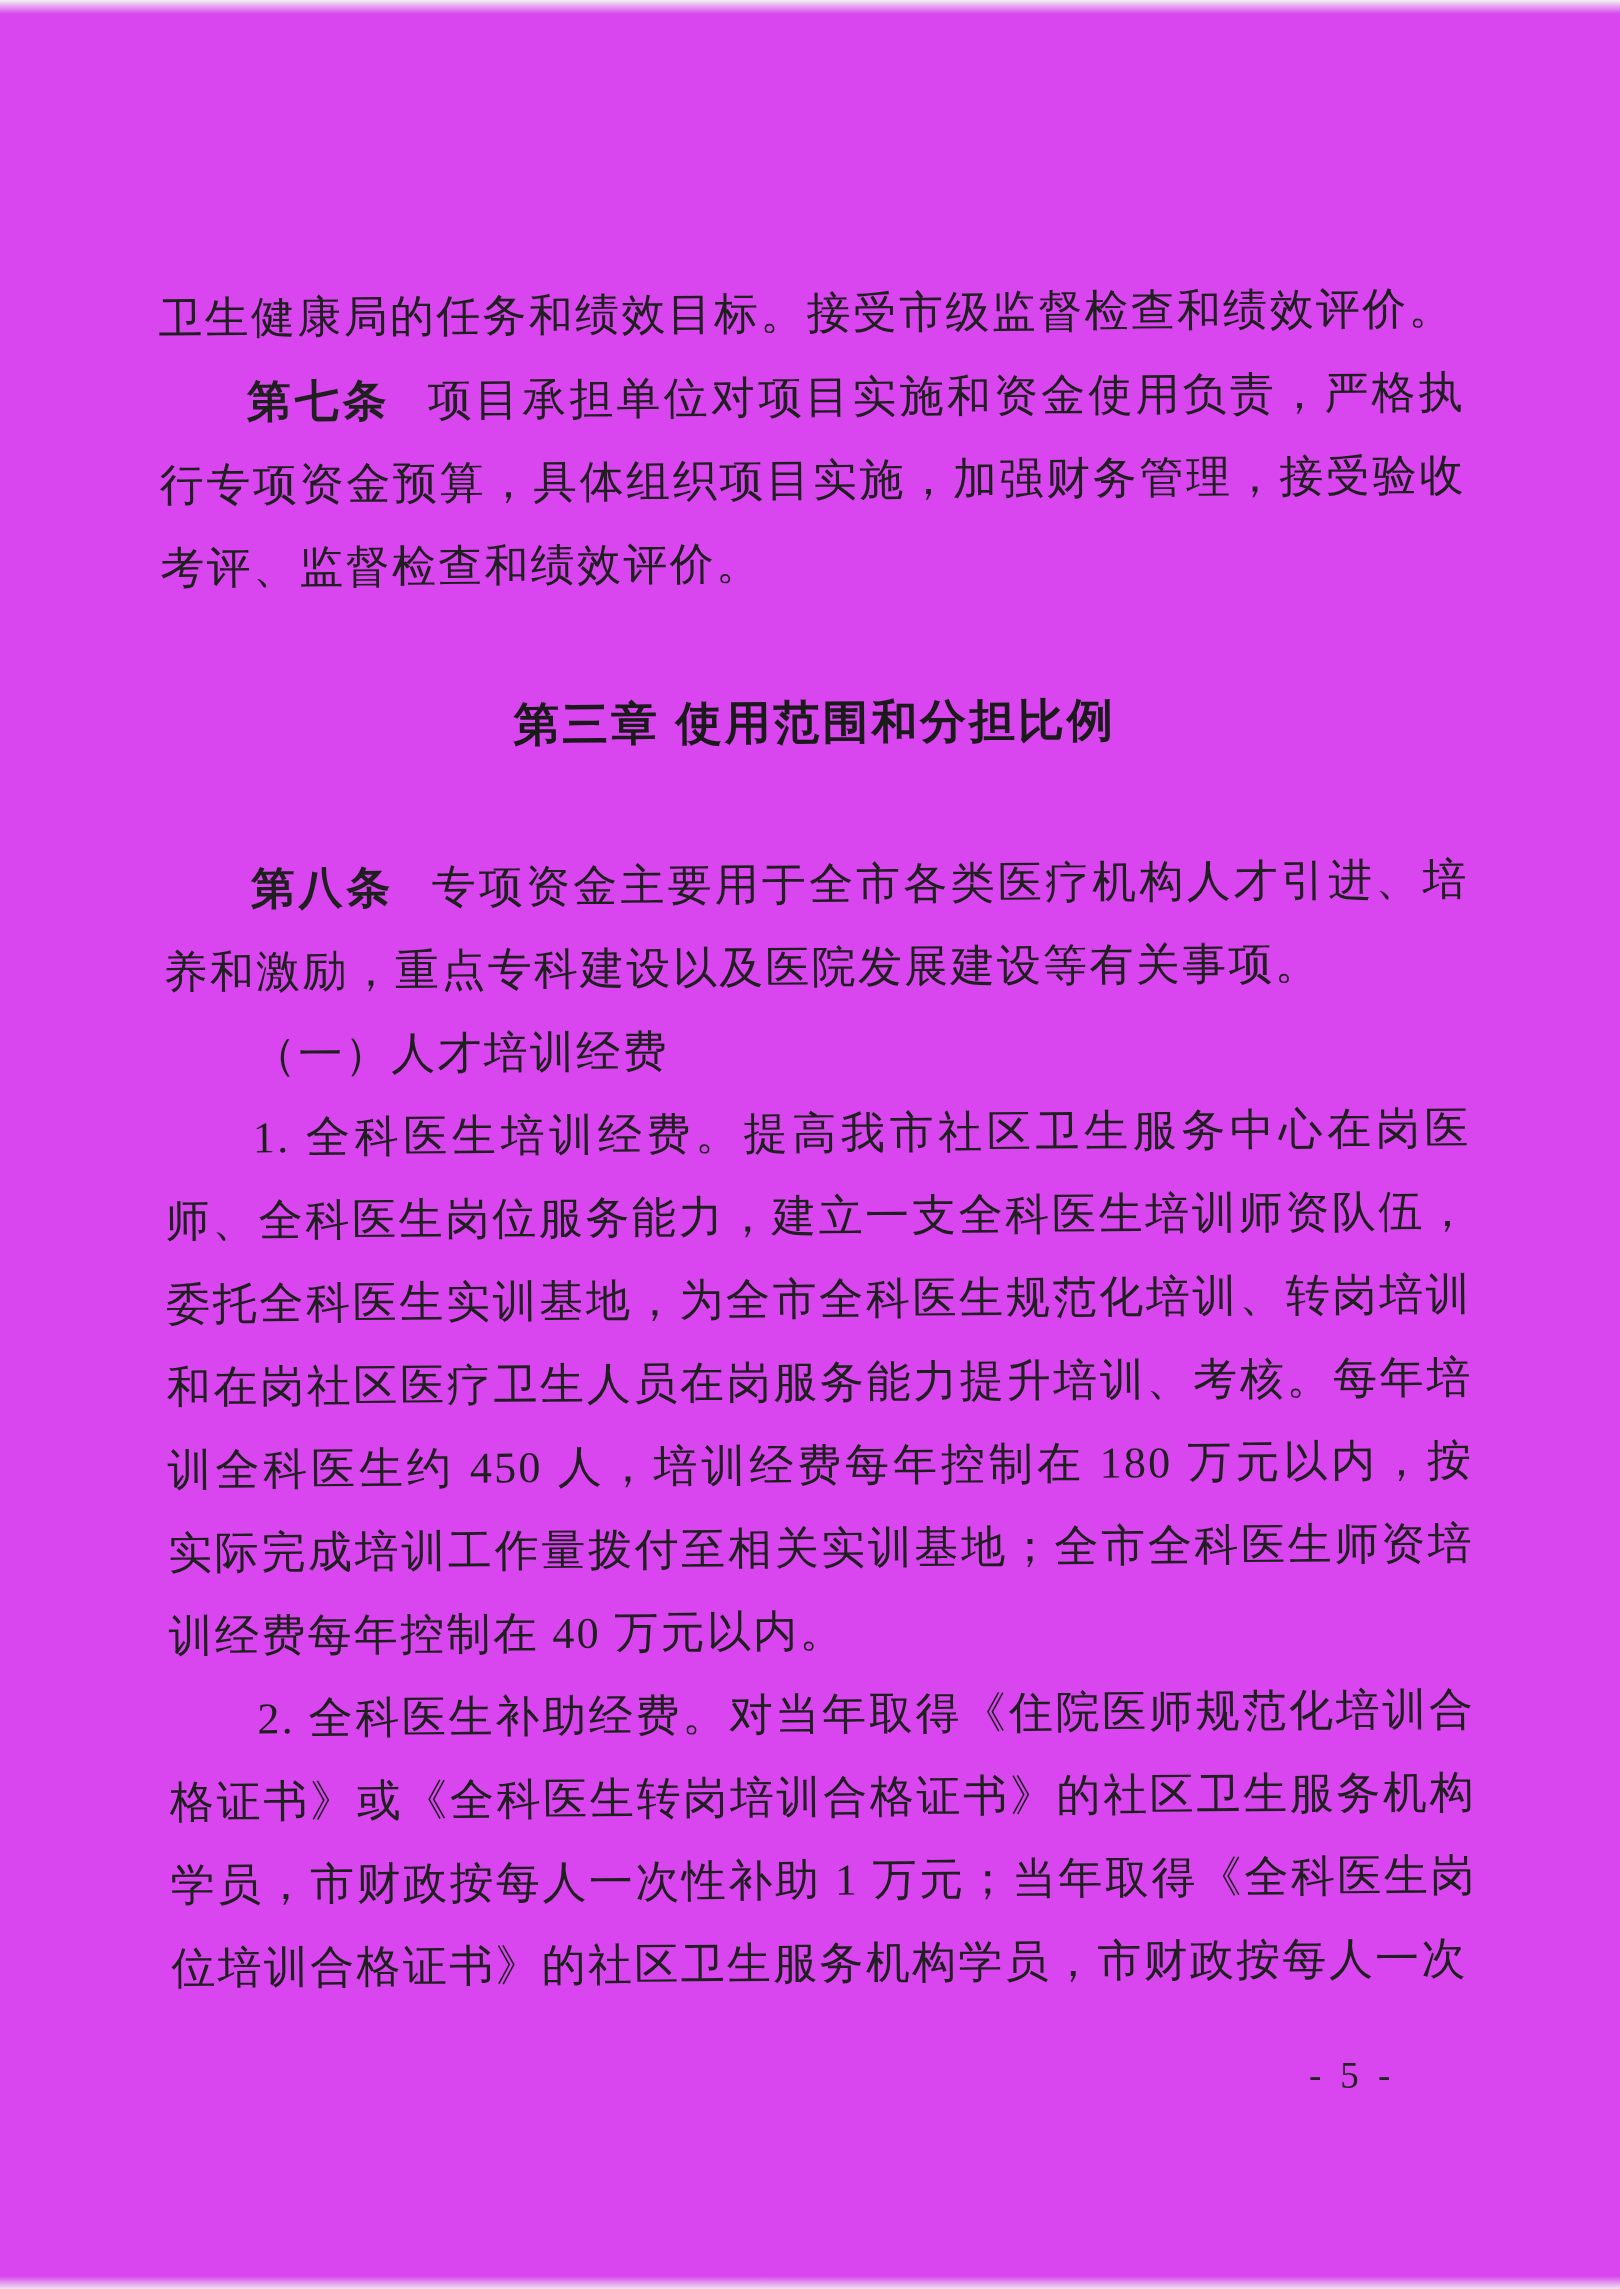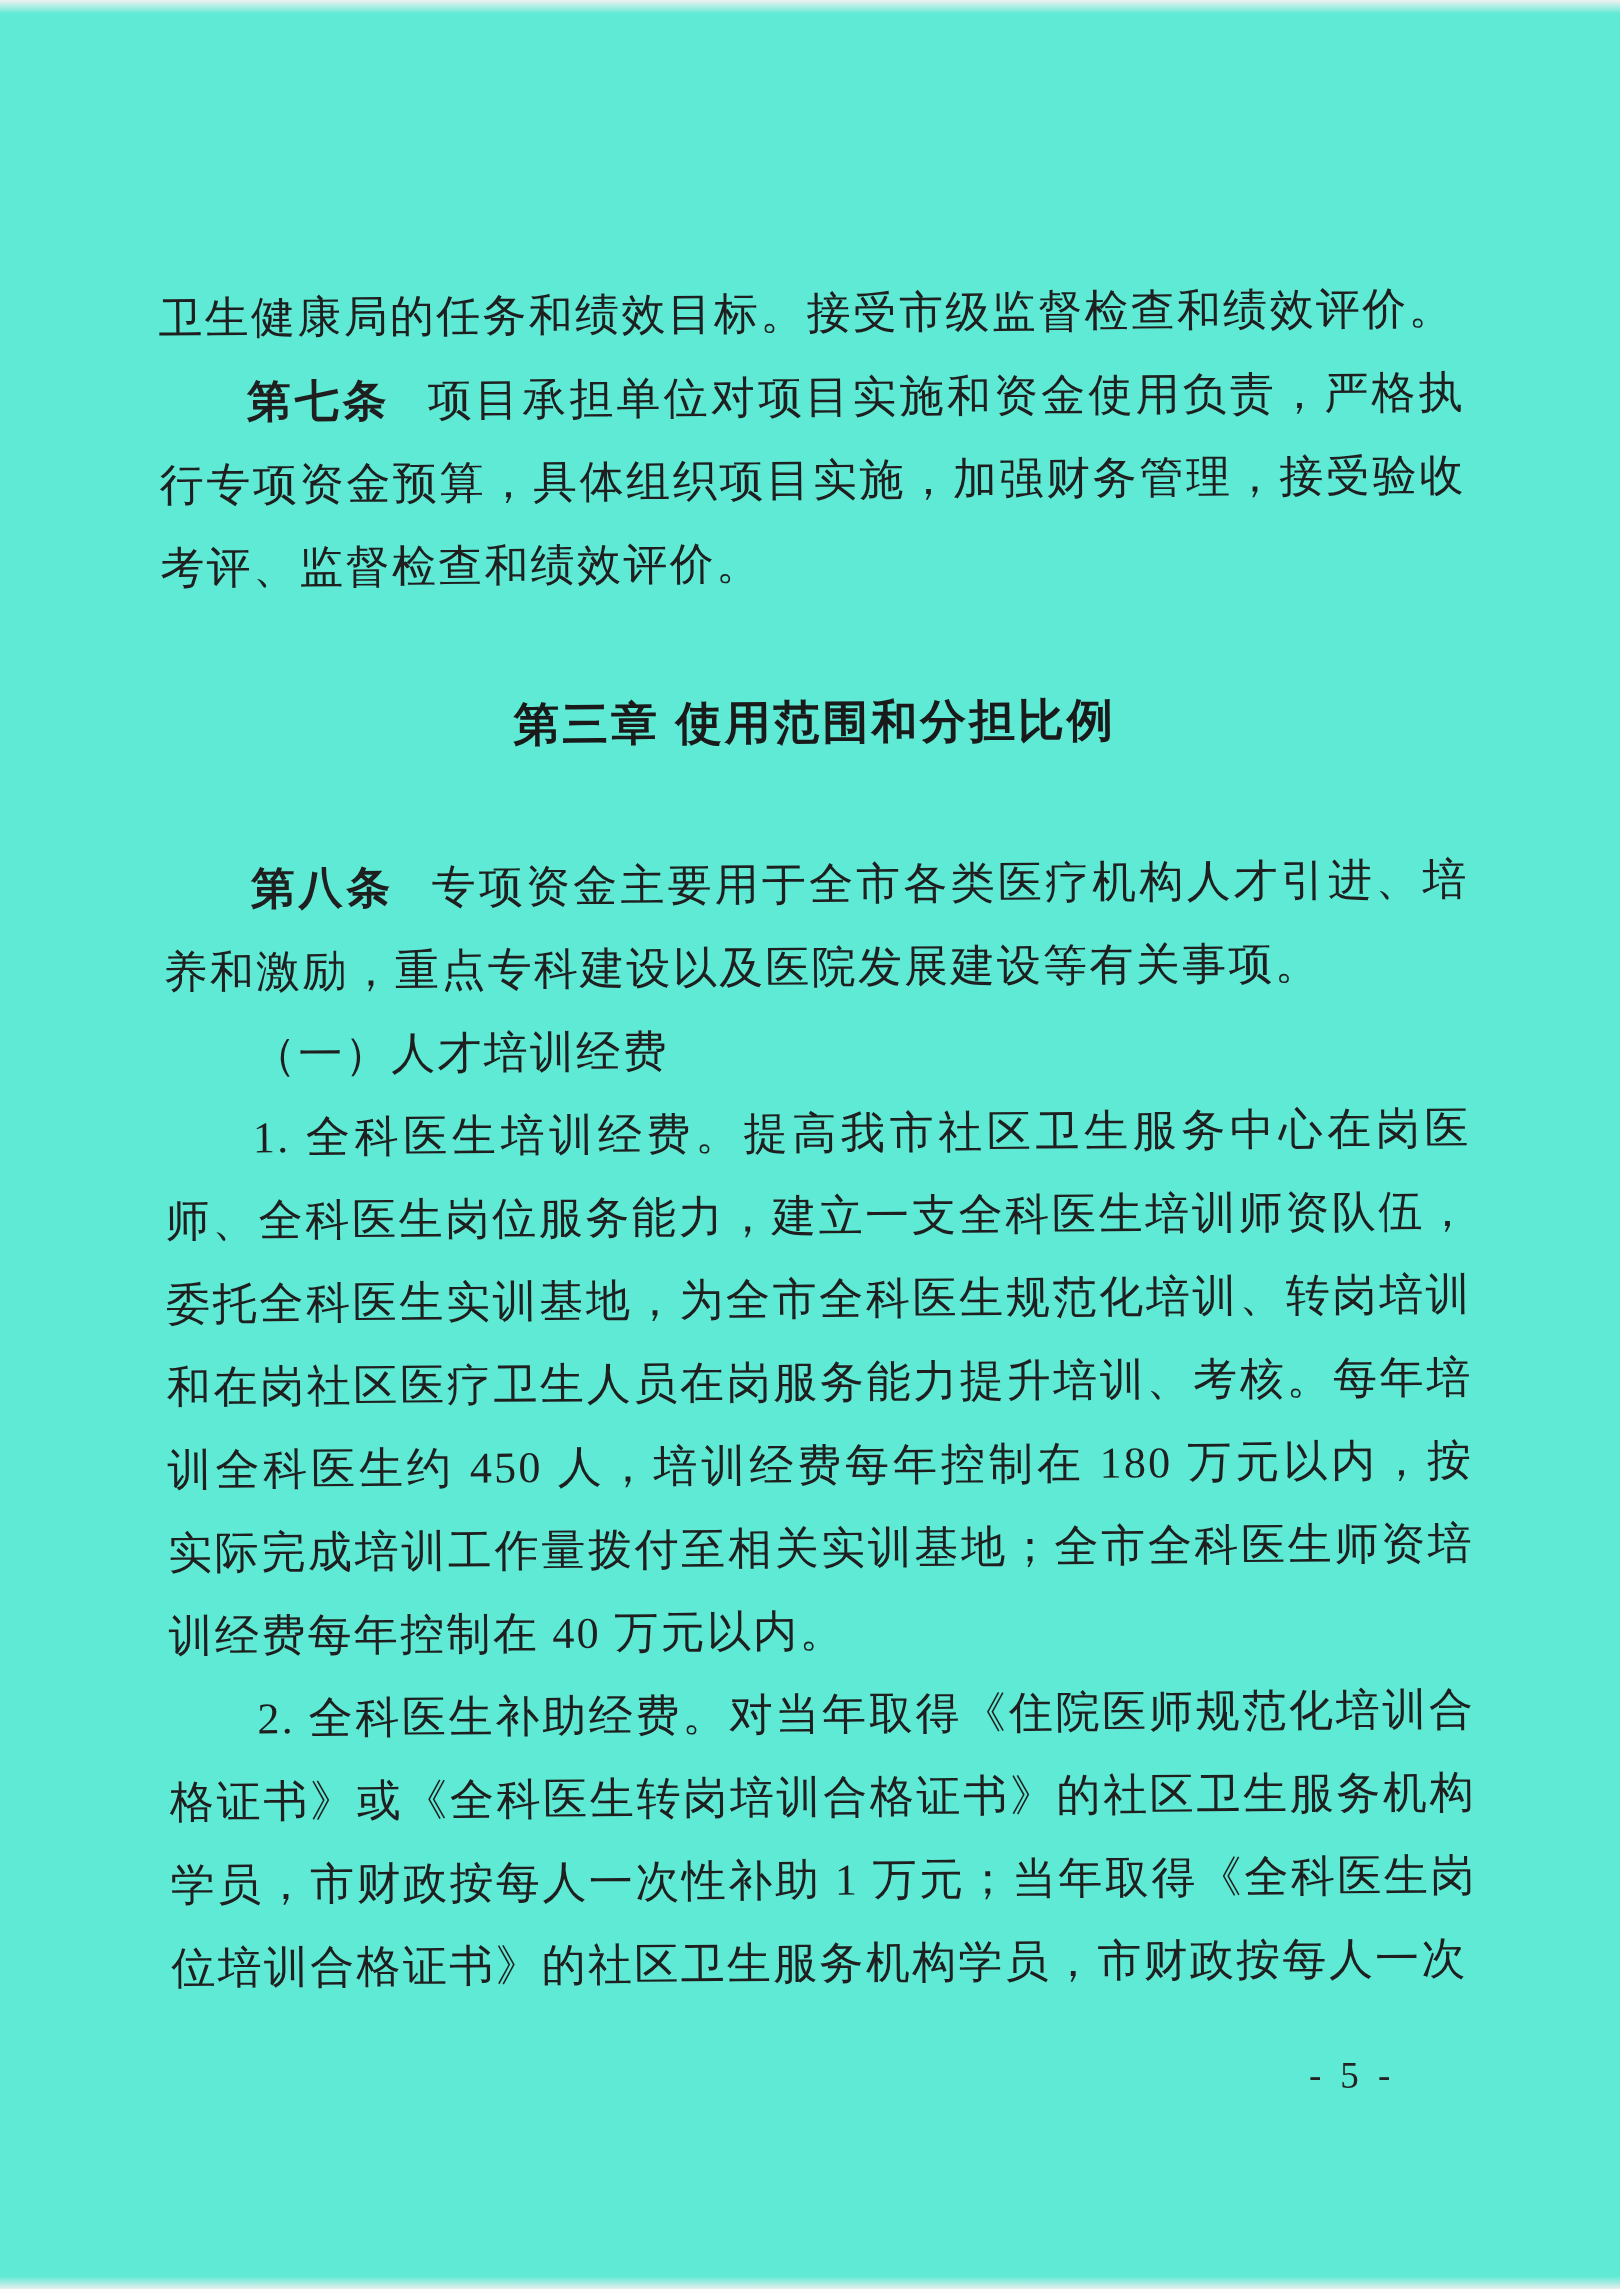--- a/index.html
+++ b/index.html
@@ -5,21 +5,21 @@
   html, body {
     margin: 0;
     padding: 0;
     background: #e9e9e9;
   }
   .page {
     position: relative;
     width: 1620px;
     height: 2290px;
     margin: 0 auto;
-    background: #5eead4;
+    background: #d946ef;
     overflow: hidden;
     font-family: "Liberation Serif", "DejaVu Serif", serif;
     color: #1f1f1f;
   }
   
   .page::before, .page::after {
     content: "";
     position: absolute;
     left: 0; right: 0;
     height: 13.7px;

